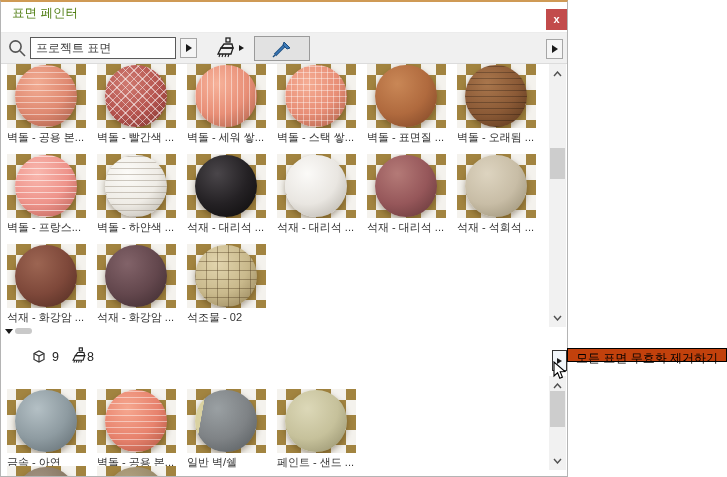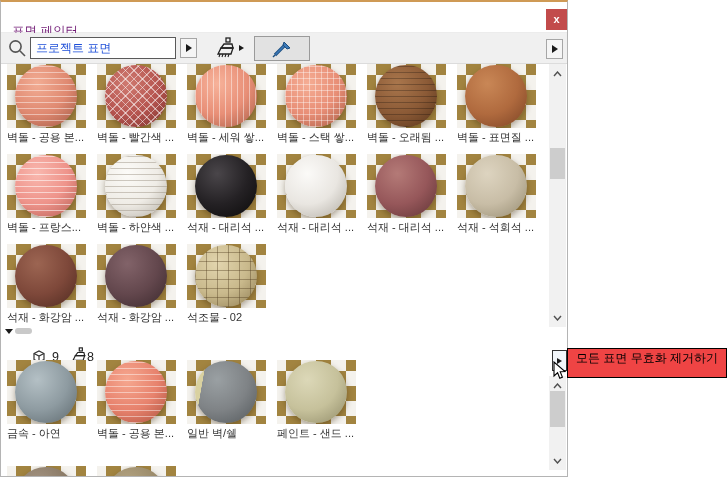--- a/index.html
+++ b/index.html
@@ -9,34 +9,34 @@
   
   #win {
     position: absolute; left: 0; top: 0; width: 568px; height: 477px;
     background: #fff;
     border: 1px solid #b4b4b4; border-top: 2px solid #cf9a55;
     overflow: hidden;
   }
 
   
   .titlebar { position: absolute; left: 0; top: 0; width: 100%; height: 31px; background: #fff; border-bottom: 1px solid #ececec; }
-  .titlebar .title { position: absolute; left: 11px; top: 21px; font-size: 12.5px; color: #701a75; }
+  .titlebar .title { position: absolute; left: 11px; top: 3px; font-size: 12.5px; color: #4d7c0f; }
   .close-btn {
     position: absolute; right: 0; top: 7px; width: 21px; height: 21px;
     background: #c24b4b; color: #fff; font-size: 11px; font-weight: bold;
     text-align: center; line-height: 20px; cursor: default;
   }
 
   
   .toolbar { position: absolute; left: 0; top: 31px; width: 100%; height: 31px; background: #f0f0f0; border-bottom: 1px solid #dcdcdc; }
   .search-icon { position: absolute; left: 6px; top: 5px; }
   .search-input {
     position: absolute; left: 29px; top: 4px; width: 146px; height: 22px;
     border: 1px solid #5a5a5a; background: #fff; font-size: 12px; padding: 0 5px;
-    font-family: "Liberation Sans", sans-serif; color: #1d4ed8;
+    font-family: "Liberation Sans", sans-serif; color: #404040;
   }
   .dd-btn {
     position: absolute; width: 17px; height: 20px; top: 5px;
     background: #f5f5f5; border: 1px solid #a6a6a6;
     display: flex; align-items: center; justify-content: center;
   }
   .dd-btn.after-input { left: 179px; }
   .tri-right { width: 0; height: 0; border-left: 6px solid #1a1a1a; border-top: 4px solid transparent; border-bottom: 4px solid transparent; }
   .tri-right.small { border-left-width: 5px; border-top-width: 3.5px; border-bottom-width: 3.5px; }
   .brush-tool { position: absolute; left: 213px; top: 4px; width: 22px; height: 23px; }
@@ -44,21 +44,21 @@
   .eyedrop-btn {
     position: absolute; left: 253px; top: 3px; width: 56px; height: 25px;
     background: #e2e2e2; border: 1px solid #9a9a9a;
     display: flex; align-items: center; justify-content: center;
   }
   .toolbar-right-btn { right: 4px; left: auto; top: 6px; }
 
   
   .grid { position: absolute; left: 6px; display: grid; grid-template-columns: repeat(6, 79px); column-gap: 11px; row-gap: 11px; }
   .grid-top { top: 62px; }
-  .grid-bottom { top: 358px; }
+  .grid-bottom { top: 387px; }
   .tile { width: 79px; }
   .thumb {
     width: 79px; height: 64px; position: relative; overflow: hidden;
     background: conic-gradient(#a28440 0 25%, #f4f2ed 0 50%, #a28440 0 75%, #f4f2ed 0) -6px -4px / 30px 30px;
   }
   .sphere {
     position: absolute; left: 8px; top: 1px; width: 62px; height: 62px; border-radius: 50%;
     box-shadow: 0 3px 6px rgba(60, 40, 10, 0.40);
   }
   .tile .label {
@@ -91,22 +91,22 @@
   .sb-main { top: 62px; height: 263px; }
   .sb-bottom { top: 374px; height: 94px; }
   .sb .sb-up, .sb .sb-down { position: absolute; left: 0; width: 17px; height: 15px; display: flex; align-items: center; justify-content: center; }
   .sb .sb-up { top: 2px; } .sb .sb-down { bottom: 2px; }
   .sb .sb-thumb { position: absolute; left: 1px; width: 15px; background: #cdcdcd; }
   .sb-main .sb-thumb { top: 84px; height: 31px; }
   .sb-bottom .sb-thumb { top: 15px; height: 36px; }
 
   
   .tooltip {
-    position: absolute; left: 567px; top: 348px; width: 160px; height: 30px;
-    background: #ef4444; border: 1px solid #000; font-size: 12px; color: #000;
+    position: absolute; left: 567px; top: 348px; width: 160px; height: 14px;
+    background: #c2410c; border: 1px solid #000; font-size: 12px; color: #000;
     line-height: 19px; text-align: center; white-space: nowrap;
   }
   .cursor { position: absolute; left: 553px; top: 361px; }
 </style>
 </head>
 <body>
 
 <div id="page">
 
   <div id="win">
@@ -171,30 +171,30 @@
 
   <div class="tile">
     <div class="thumb">
       <div class="sphere" style="background: repeating-linear-gradient(0deg, rgba(255, 255, 255, 0.4) 0px, rgba(255, 255, 255, 0.4) 1px, rgba(0, 0, 0, 0) 1px, rgba(0, 0, 0, 0) 6px), repeating-linear-gradient(90deg, rgba(255, 255, 255, 0.4) 0px, rgba(255, 255, 255, 0.4) 1px, rgba(0, 0, 0, 0) 1px, rgba(0, 0, 0, 0) 6px), radial-gradient(circle at 36% 30%, rgb(245, 173, 148) 0%, rgb(232, 142, 118) 52%, rgb(165, 90, 69) 100%);"></div>
     </div>
     <div class="label">벽돌 - 스택 쌓...</div>
   </div>
 
   <div class="tile">
     <div class="thumb">
+      <div class="sphere" style="background: radial-gradient(circle at 36% 30%, rgb(201, 135, 86) 0%, rgb(176, 106, 62) 52%, rgb(122, 66, 36) 100%);"></div>
+    </div>
+    <div class="label">벽돌 - 표면질 ...</div>
+  </div>
+
+  <div class="tile">
+    <div class="thumb">
       <div class="sphere" style="background: repeating-linear-gradient(0deg, rgba(0, 0, 0, 0.25) 0px, rgba(0, 0, 0, 0.25) 1px, rgba(0, 0, 0, 0) 1px, rgba(0, 0, 0, 0) 6px), radial-gradient(circle at 36% 30%, rgb(169, 118, 76) 0%, rgb(139, 90, 54) 52%, rgb(86, 52, 27) 100%);"></div>
     </div>
     <div class="label">벽돌 - 오래됨 ...</div>
-  </div>
-
-  <div class="tile">
-    <div class="thumb">
-      <div class="sphere" style="background: radial-gradient(circle at 36% 30%, rgb(201, 135, 86) 0%, rgb(176, 106, 62) 52%, rgb(122, 66, 36) 100%);"></div>
-    </div>
-    <div class="label">벽돌 - 표면질 ...</div>
   </div>
 
   <div class="tile">
     <div class="thumb">
       <div class="sphere" style="background: repeating-linear-gradient(0deg, rgba(255, 255, 255, 0.55) 0px, rgba(255, 255, 255, 0.55) 1px, rgba(0, 0, 0, 0) 1px, rgba(0, 0, 0, 0) 6px), radial-gradient(circle at 36% 30%, rgb(249, 183, 174) 0%, rgb(238, 147, 138) 52%, rgb(178, 92, 82) 100%);"></div>
     </div>
     <div class="label">벽돌 - 프랑스...</div>
   </div>
 
   <div class="tile">

